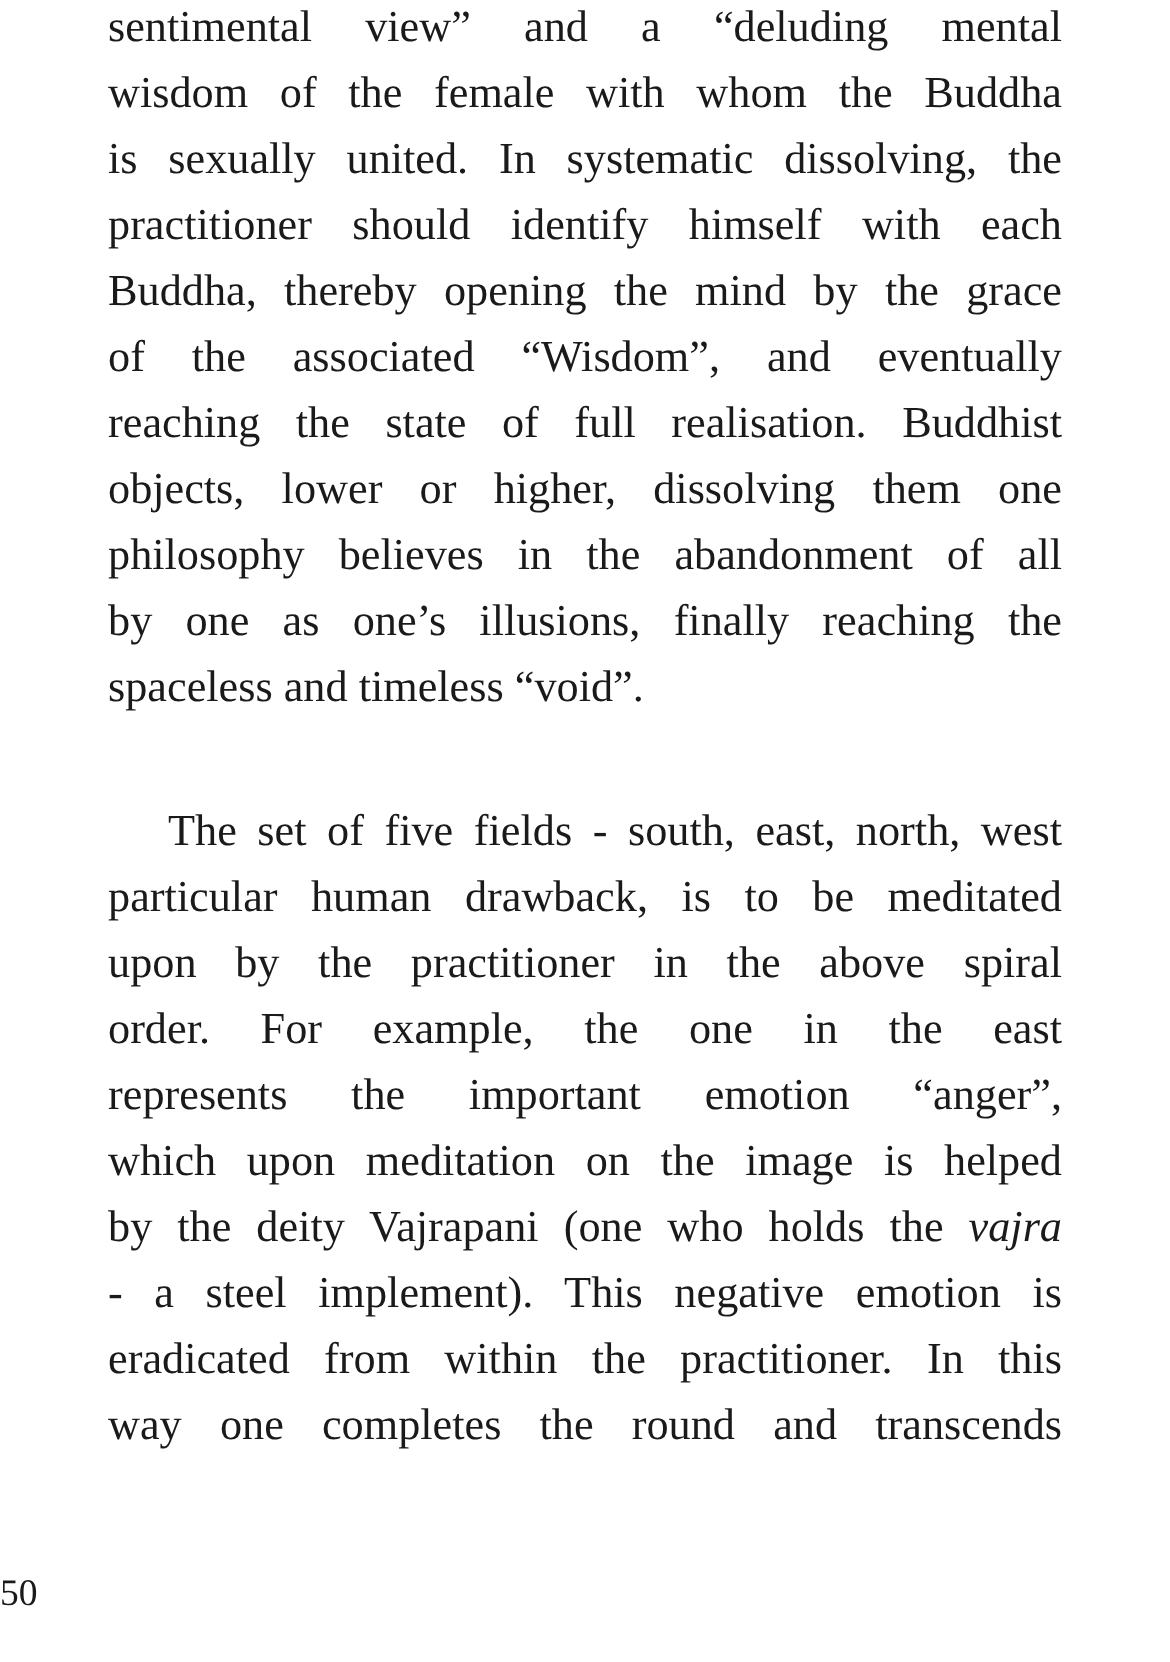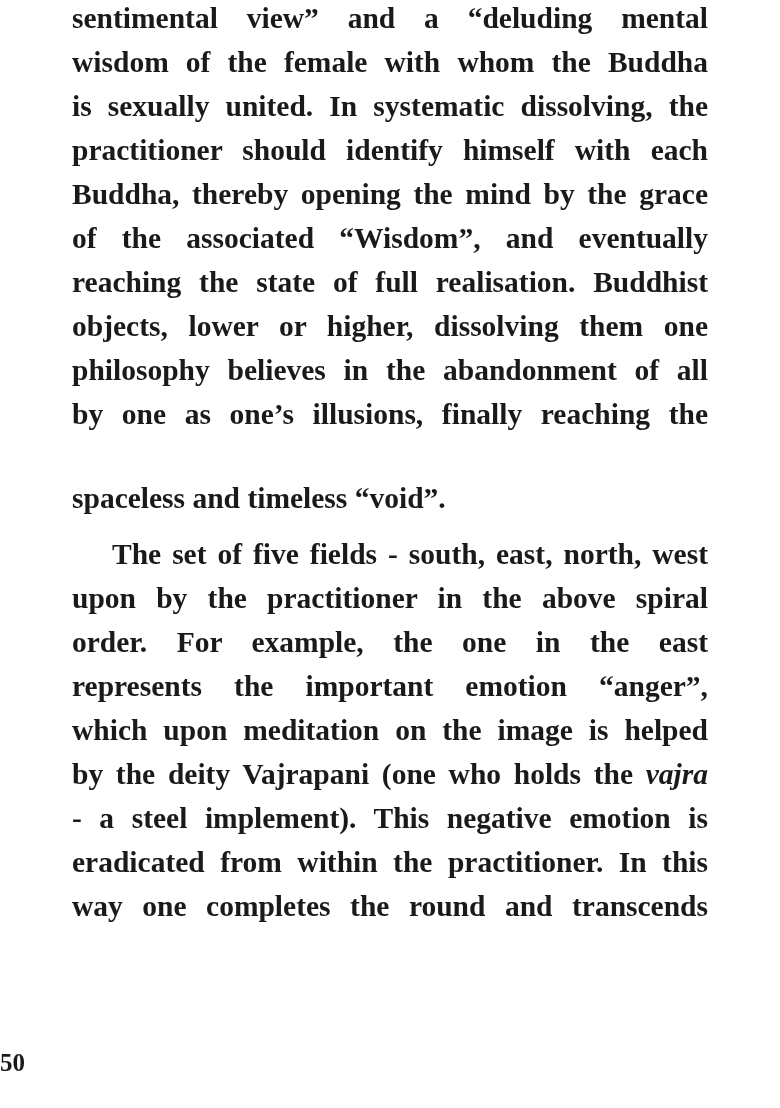--- a/index.html
+++ b/index.html
@@ -14,40 +14,38 @@
       overflow: hidden;
       font-family: "Liberation Serif", "DejaVu Serif", serif;
       color: #1a1a1a;
     }
     .page {
       position: absolute;
       left: 0;
       top: 0;
       width: 780px;
       height: 1108px;
-      font-weight: bold;
     }
     .para {
       position: absolute;
       left: 72px;
       width: 636px;
     }
     .line {
       display: block;
       height: 44px;
       line-height: 44px;
       font-size: 29.5px;
       text-align: justify;
       text-align-last: justify;
       white-space: nowrap;
       overflow: visible;
     }
     .line.last {
       text-align-last: left;
-      margin-top: 40px;
     }
     .line.indent {
       padding-left: 40px;
     }
     .line .it {
       font-style: italic;
     }
     .p1 { top: -4px; }
     .p2 { top: 532px; }
     .page-number {
@@ -74,20 +72,21 @@
     <span class="line">of the associated “Wisdom”, and eventually</span>
     <span class="line">reaching the state of full realisation. Buddhist</span>
     <span class="line">objects, lower or higher, dissolving them one</span>
     <span class="line">philosophy believes in the abandonment of all</span>
     <span class="line">by one as one’s illusions, finally reaching the</span>
     <span class="line last">spaceless and timeless “void”.</span>
   </div>
 
   <div class="para p2">
     <span class="line indent">The set of five fields - south, east, north, west</span>
+    <span class="line">particular human drawback, is to be meditated</span>
     <span class="line">upon by the practitioner in the above spiral</span>
     <span class="line">order. For example, the one in the east</span>
     <span class="line">represents the important emotion “anger”,</span>
     <span class="line">which upon meditation on the image is helped</span>
     <span class="line"><span>by the deity Vajrapani (one who holds the </span><span class="it">vajra</span></span>
     <span class="line">- a steel implement). This negative emotion is</span>
     <span class="line">eradicated from within the practitioner. In this</span>
     <span class="line">way one completes the round and transcends</span>
   </div>
 

